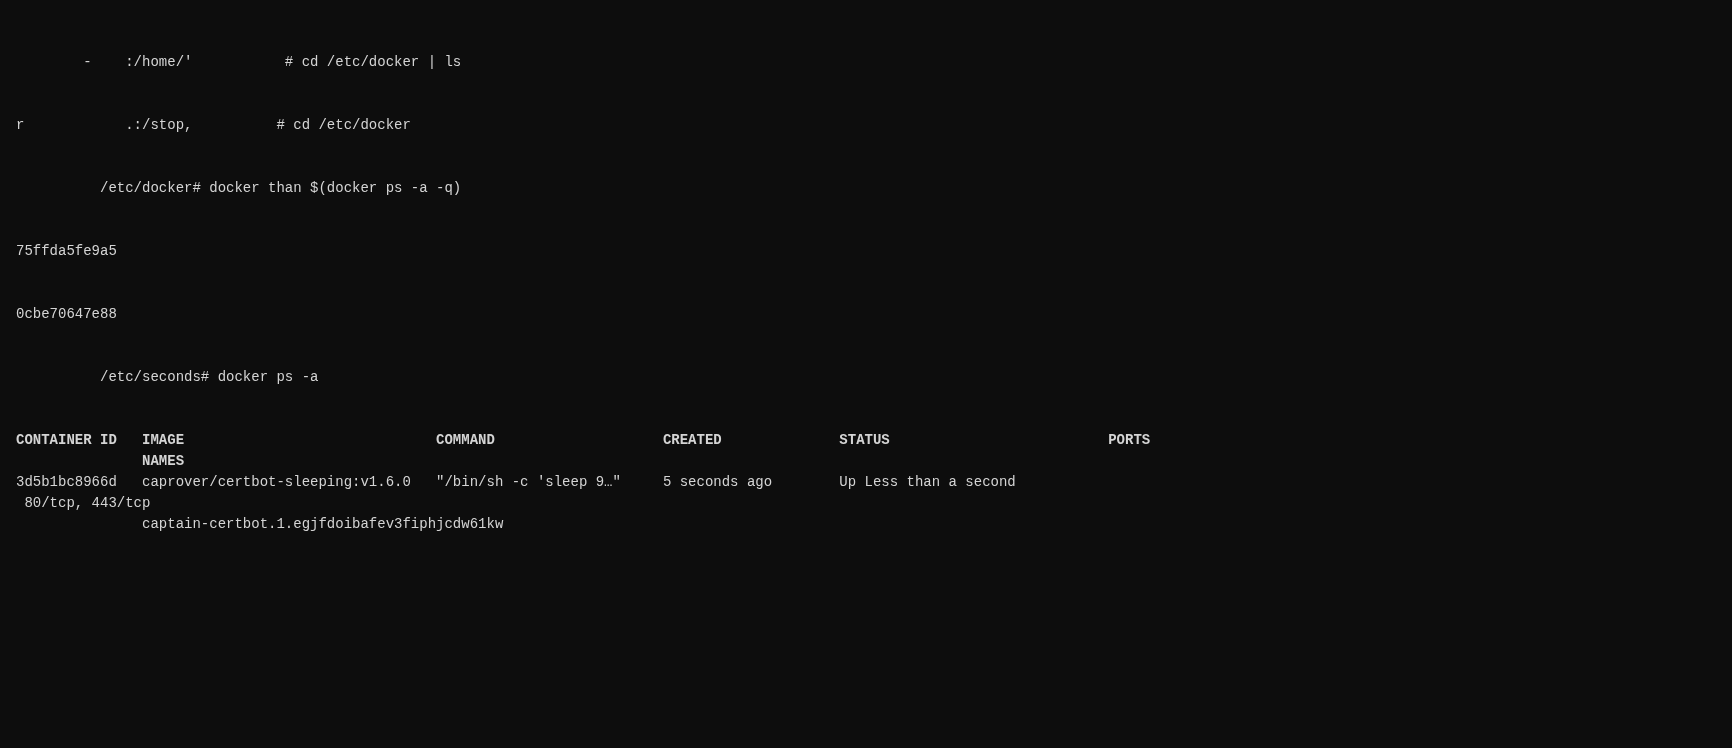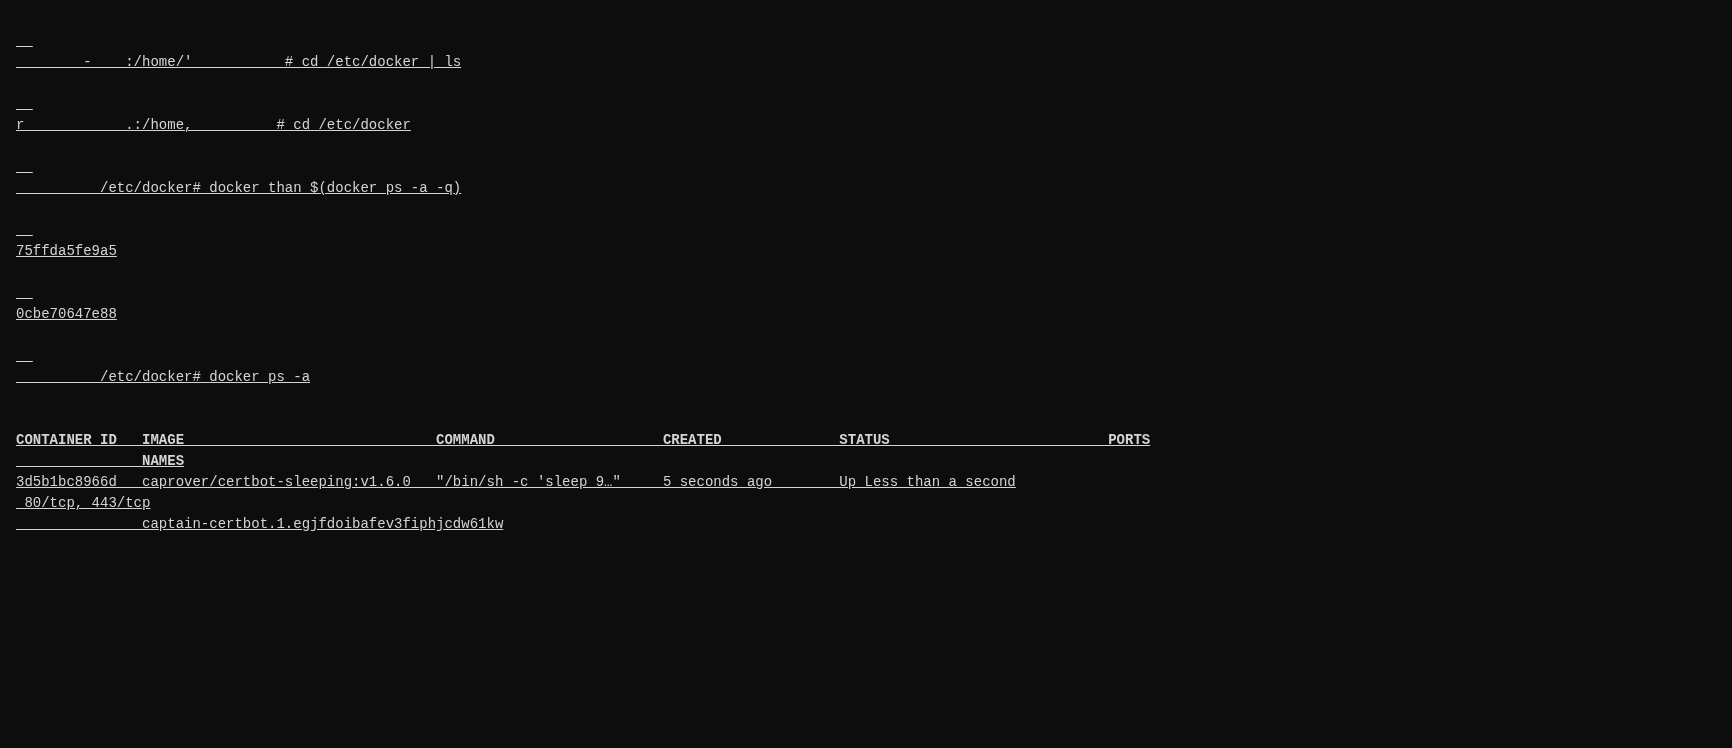--- a/index.html
+++ b/index.html
@@ -9,41 +9,40 @@
       font-family: 'Courier New', Courier, monospace;
       font-size: 14px;
       line-height: 1.5;
       width: 1732px;
       min-height: 748px;
       padding: 10px 16px;
       overflow-x: hidden;
     }
     .terminal {
       white-space: pre;
-      text-decoration: underline;
     }
     .line {
       display: block;
       white-space: pre;
     }
     .header-row {
       color: #d4d4d4;
       font-weight: bold;
     }
   </style>
 </head>
 <body>
 
 <div class="terminal">
   <span class="line">        -    :/home/'           # cd /etc/docker | ls</span>
-  <span class="line">r            .:/home,          # cd /etc/docker</span>
+  <span class="line">r            .:/stop,          # cd /etc/docker</span>
   <span class="line">          /etc/docker# docker than $(docker ps -a -q)</span>
   <span class="line">75ffda5fe9a5</span>
   <span class="line">0cbe70647e88</span>
-  <span class="line">          /etc/docker# docker ps -a</span>
+  <span class="line">          /etc/seconds# docker ps -a</span>
 </div>
 
 <div class="terminal">
 <span class="header-row">CONTAINER ID   IMAGE                              COMMAND                    CREATED              STATUS                          PORTS
                NAMES</span>
 <span class="line">3d5b1bc8966d   caprover/certbot-sleeping:v1.6.0   "/bin/sh -c 'sleep 9…"     5 seconds ago        Up Less than a second
  80/tcp, 443/tcp
                captain-certbot.1.egjfdoibafev3fiphjcdw61kw</span>
 
 

